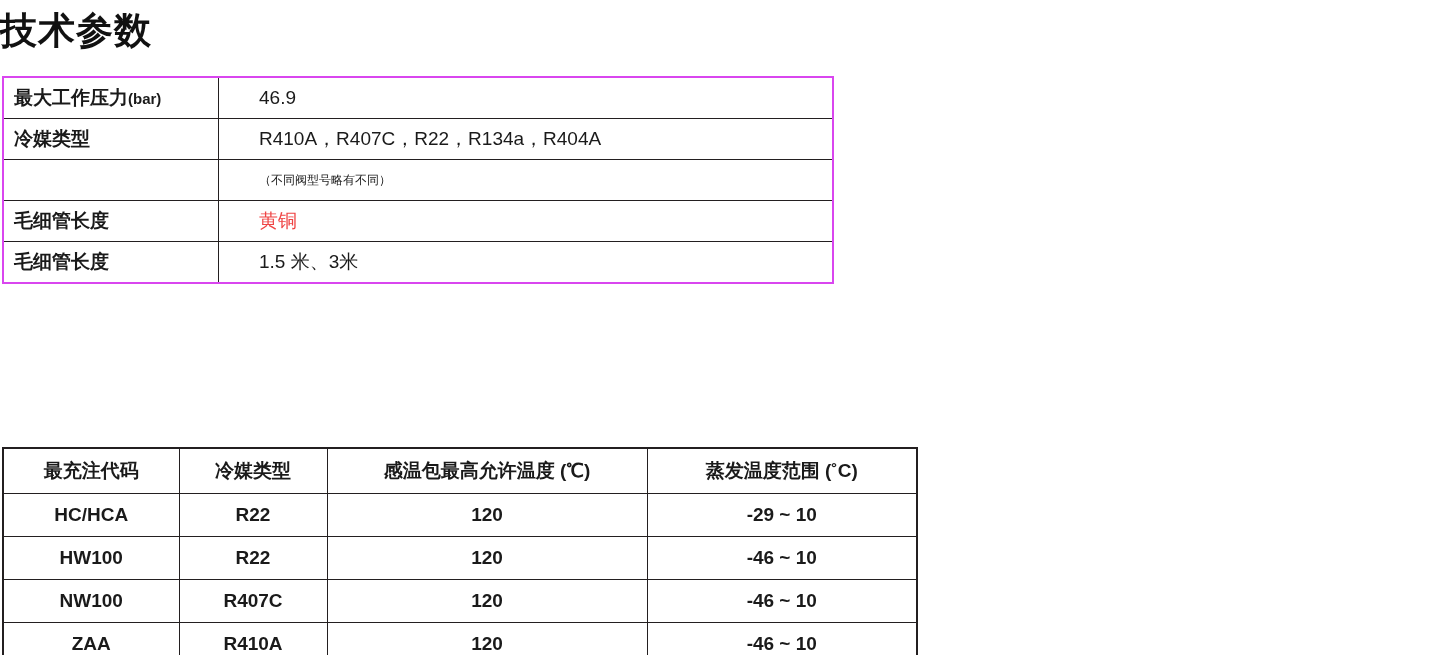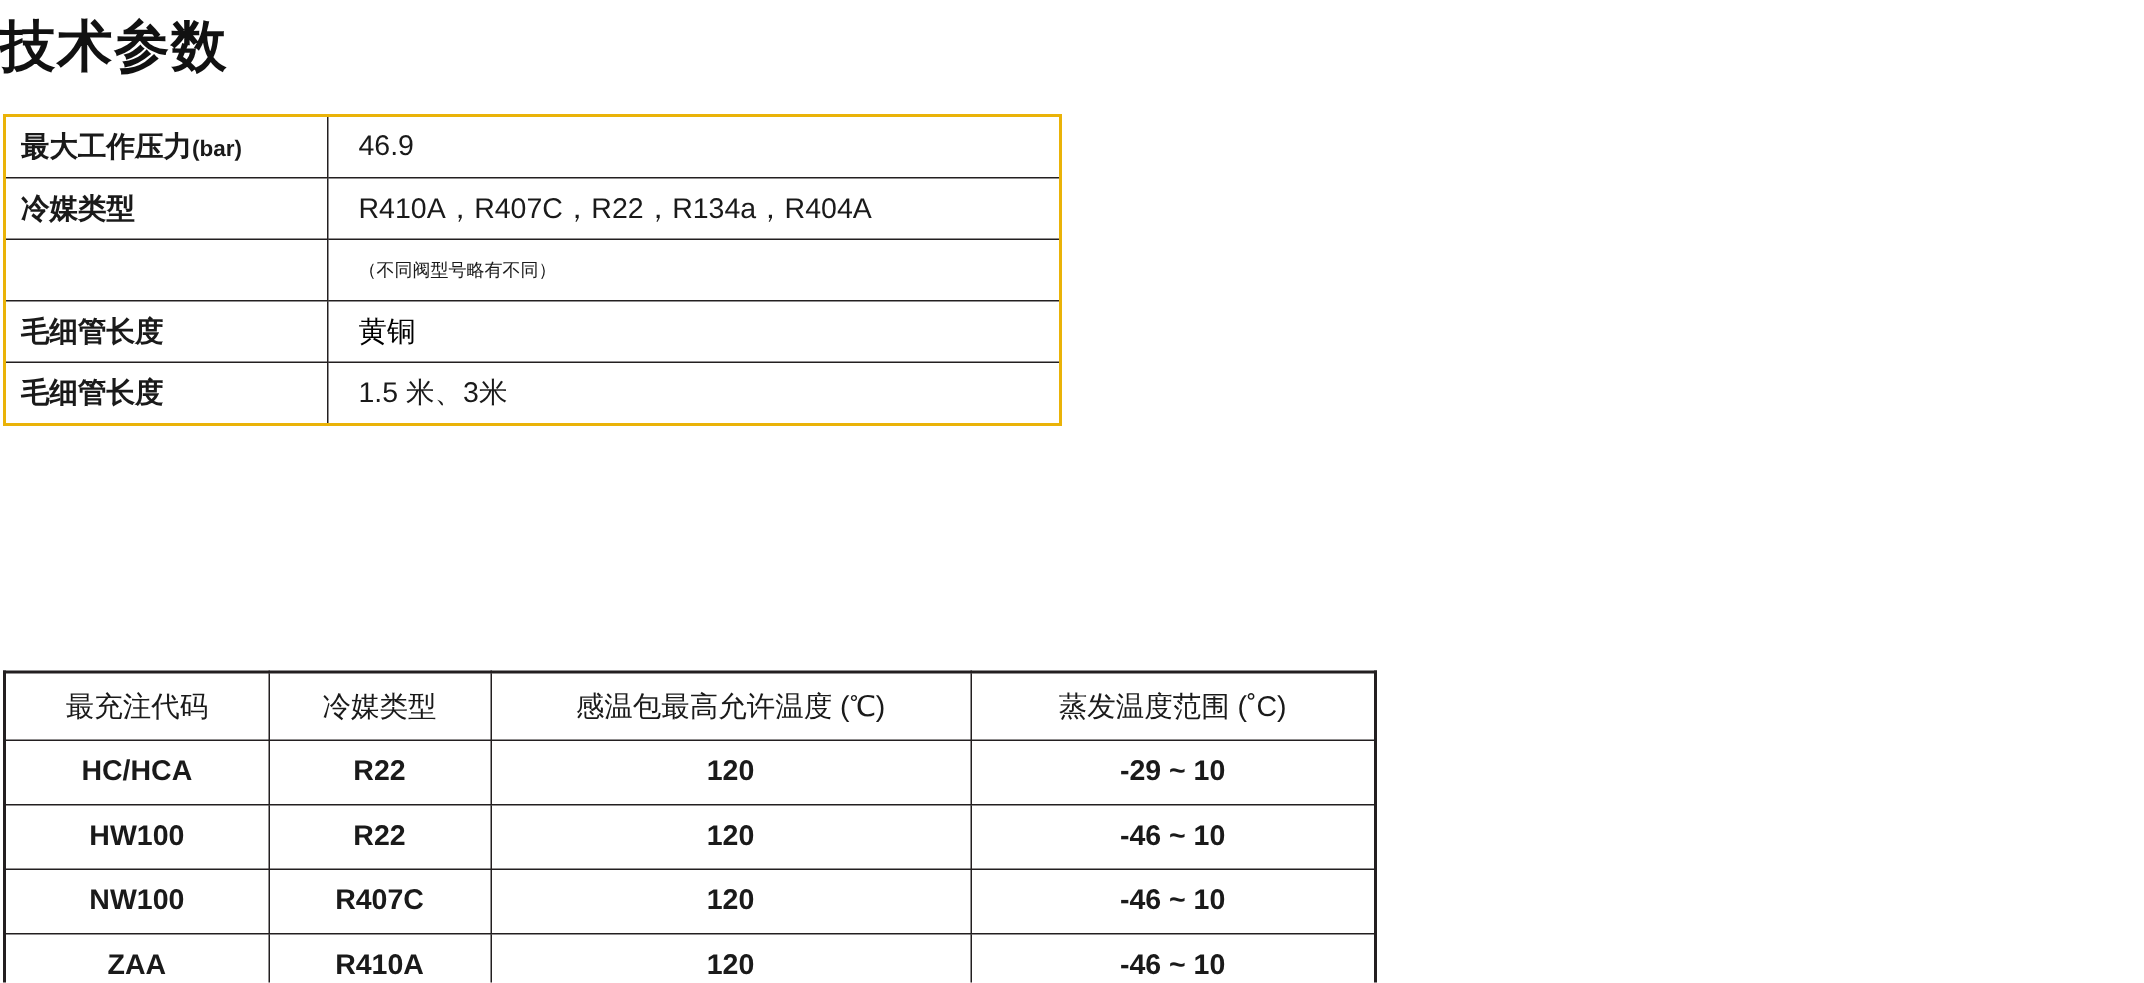--- a/index.html
+++ b/index.html
@@ -29,49 +29,49 @@
     letter-spacing: 1px;
     color: #111111;
     font-family: Liberation Sans, sans-serif;
   }
 
   
   .spec-table {
     position: absolute;
     left: 2px;
     top: 76px;
-    width: 706px;
+    width: 832px;
     border-collapse: collapse;
-    border: 2px solid #eab308;
+    border: 2px solid #d946ef;
     table-layout: fixed;
   }
   .spec-table td {
     border: 1px solid #231f20;
     height: 40px;
     padding: 0 0 0 10px;
     vertical-align: middle;
     font-size: 19px;
     color: #1a1a1a;
   }
   .spec-table td.label {
     width: 204px;
     font-weight: bold;
     font-size: 19px;
   }
   .spec-table td.label .unit {
     font-weight: bold;
     font-size: 15px;
   }
   .spec-table td.value {
-    padding-left: 20px;
+    padding-left: 40px;
     font-size: 19px;
     font-weight: normal;
   }
   .spec-table td.value.gray {
-    color: #000000;
+    color: #ef4444;
   }
   .spec-table td.value.sub {
     font-size: 12px;
   }
 
   
   .code-table {
     position: absolute;
     left: 2px;
     top: 447px;
@@ -83,21 +83,21 @@
   .code-table th, .code-table td {
     border: 1px solid #231f20;
     height: 40px;
     text-align: center;
     vertical-align: middle;
     font-size: 19px;
     font-weight: bold;
     color: #1a1a1a;
   }
   .code-table thead th {
-    font-weight: normal;
+    font-weight: bold;
     height: 42px;
   }
   .code-table col.c1 { width: 176px; }
   .code-table col.c2 { width: 148px; }
   .code-table col.c3 { width: 320px; }
   .code-table col.c4 { width: 270px; }
 </style>
 </head>
 <body>
 

